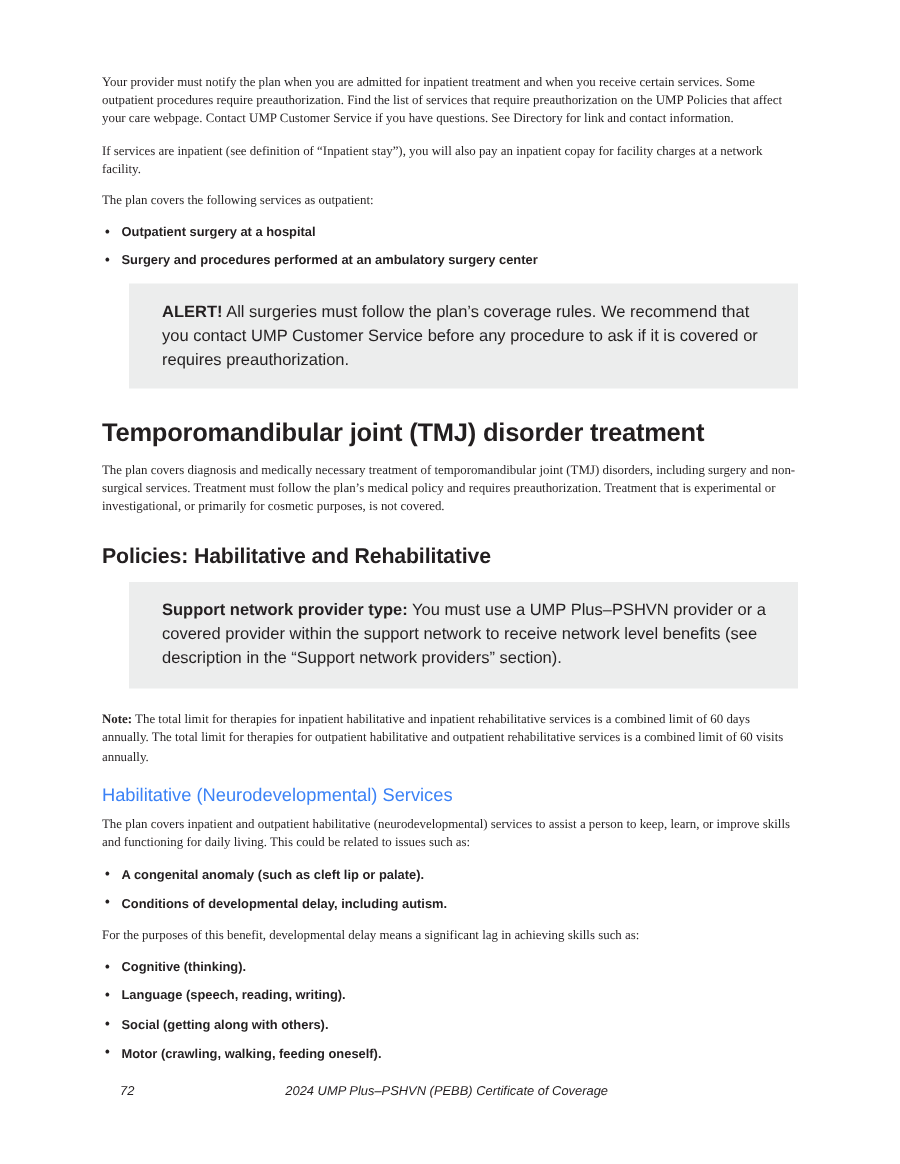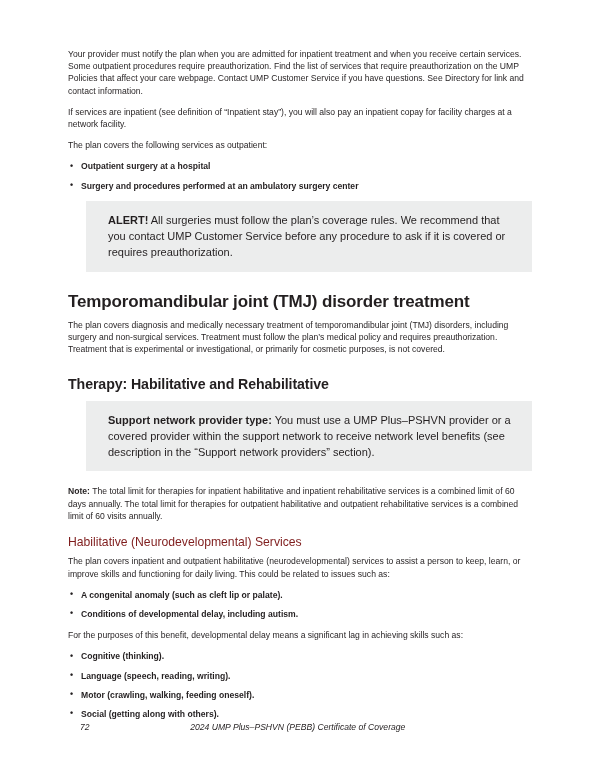--- a/index.html
+++ b/index.html
@@ -21,20 +21,21 @@
     box-sizing: border-box;
     padding: 48px 68px 0 68px;
   }
   p, li {
     font-size: 8.6px;
     line-height: 1.42;
     margin: 0 0 9px 0;
   }
   .para {
     margin: 0 0 9px 0;
+    font-family: Liberation Serif, serif;
   }
   .bullets {
     margin: 0 0 9px 0;
     padding: 0;
     list-style: none;
   }
   .bullets li {
     position: relative;
     padding-left: 13px;
     margin: 0 0 7px 0;
@@ -75,21 +76,21 @@
     font-size: 14.2px;
     line-height: 1.2;
     font-weight: bold;
     margin: 20px 0 8px 0;
     letter-spacing: -0.1px;
   }
   h3 {
     font-size: 12.2px;
     line-height: 1.25;
     font-weight: normal;
-    color: #7f1d1d;
+    color: #3b82f6;
     margin: 13px 0 5px 0;
   }
   .bold {
     font-weight: bold;
   }
   .footer {
     position: absolute;
     left: 80px;
     right: 68px;
     bottom: 44px;
@@ -125,43 +126,43 @@
     <li>Surgery and procedures performed at an ambulatory surgery center</li>
   </ul>
 
   <div class="callout callout-indent">
     <p><span class="bold">ALERT!</span><span> All surgeries must follow the plan’s coverage rules. We recommend that you contact UMP Customer Service before any procedure to ask if it is covered or requires preauthorization.</span></p>
   </div>
 
   <h1>Temporomandibular joint (TMJ) disorder treatment</h1>
   <p class="para">The plan covers diagnosis and medically necessary treatment of temporomandibular joint (TMJ) disorders, including surgery and non-surgical services. Treatment must follow the plan’s medical policy and requires preauthorization. Treatment that is experimental or investigational, or primarily for cosmetic purposes, is not covered.</p>
 
-  <h2>Therapy: Habilitative and Rehabilitative</h2>
+  <h2>Policies: Habilitative and Rehabilitative</h2>
 
   <div class="callout callout-indent">
     <p><span class="bold">Support network provider type:</span><span> You must use a UMP Plus–PSHVN provider or a covered provider within the support network to receive network level benefits (see description in the “Support network providers” section).</span></p>
   </div>
 
   <p class="para"><span class="bold">Note:</span><span> The total limit for therapies for inpatient habilitative and inpatient rehabilitative services is a combined limit of 60 days annually. The total limit for therapies for outpatient habilitative and outpatient rehabilitative services is a combined limit of 60 visits annually.</span></p>
 
   <h3>Habilitative (Neurodevelopmental) Services</h3>
   <p class="para">The plan covers inpatient and outpatient habilitative (neurodevelopmental) services to assist a person to keep, learn, or improve skills and functioning for daily living. This could be related to issues such as:</p>
 
   <ul class="bullets">
     <li>A congenital anomaly (such as cleft lip or palate).</li>
     <li>Conditions of developmental delay, including autism.</li>
   </ul>
 
   <p class="para">For the purposes of this benefit, developmental delay means a significant lag in achieving skills such as:</p>
 
   <ul class="bullets">
     <li>Cognitive (thinking).</li>
     <li>Language (speech, reading, writing).</li>
+    <li>Social (getting along with others).</li>
     <li>Motor (crawling, walking, feeding oneself).</li>
-    <li>Social (getting along with others).</li>
   </ul>
 
   <div class="footer">
     <span class="pagenum">72</span>
     <span class="doctitle">2024 UMP Plus–PSHVN (PEBB) Certificate of Coverage</span>
   </div>
 
 </div>
 
 </body></html>

